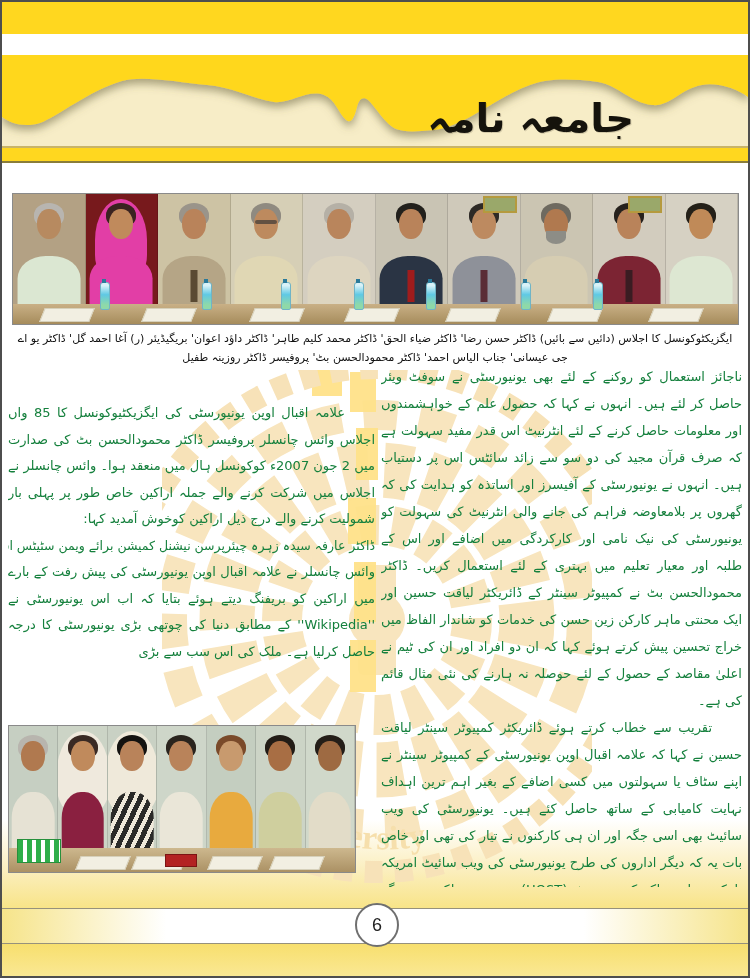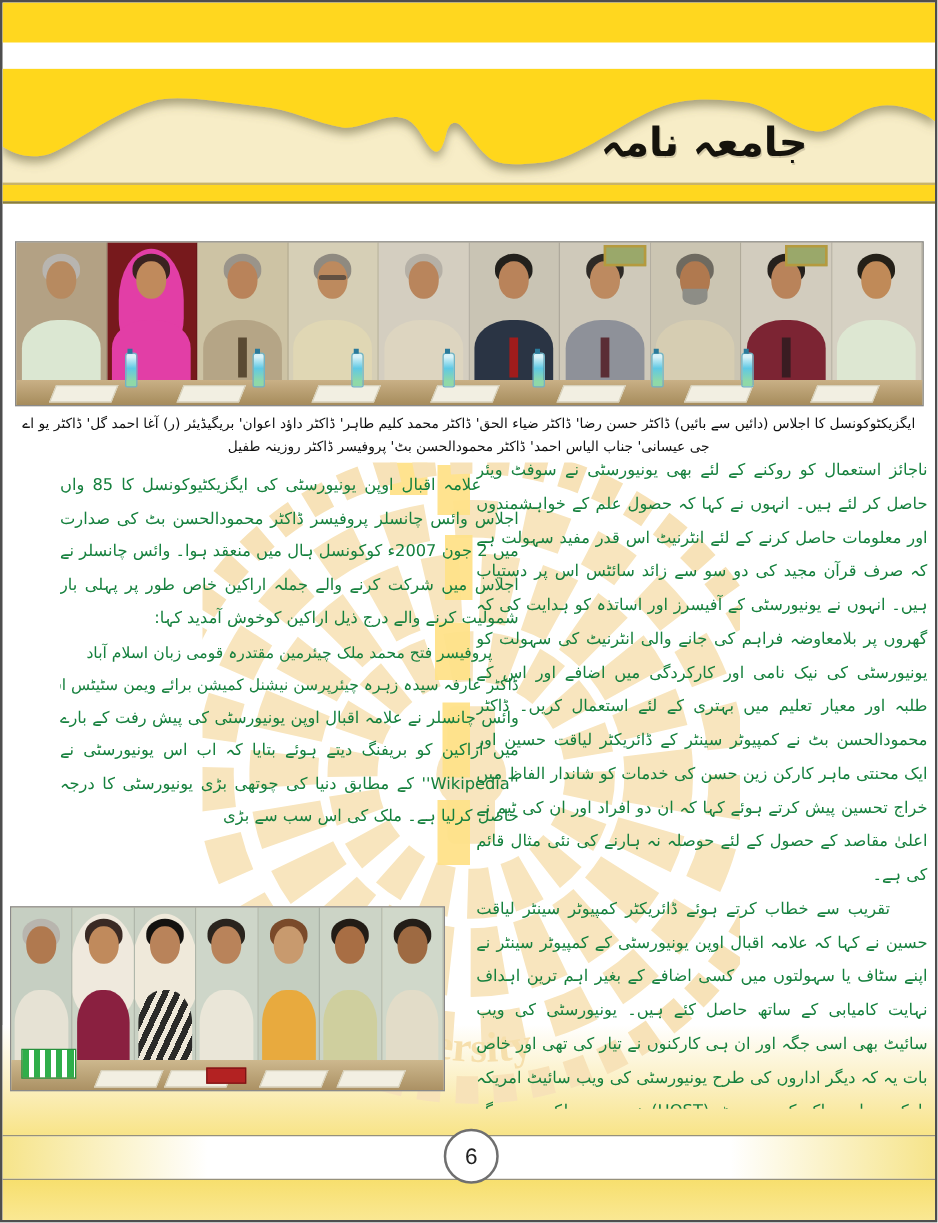--- a/index.html
+++ b/index.html
@@ -3,21 +3,21 @@
 <meta charset="utf-8">
 <style>
   html,body{margin:0;padding:0;background:#e8e8e8;}
   .page{position:relative;width:746px;height:974px;margin:0 auto;background:#fff;
         border:2px solid #4e4e4e;overflow:hidden;
         font-family:"DejaVu Sans",sans-serif;}
   
   .band-top{position:absolute;left:0;top:0;width:746px;height:32px;background:#FFD71F;}
   .wave-section{position:absolute;left:0;top:53px;width:746px;height:91px;background:#F7EDC7;}
   .wave-section svg{position:absolute;left:0;top:0;}
-  .masthead-title{position:absolute;right:102px;top:40px;font-size:32px;font-weight:bold;
+  .masthead-title{position:absolute;right:114px;top:40px;font-size:40px;font-weight:bold;
         color:#15130c;letter-spacing:1px;direction:rtl;text-shadow:1px 1px 0 #4a432c33;}
   .hdr-line1{position:absolute;left:0;top:144px;width:746px;height:2px;background:#C9B468;}
   .band-mid{position:absolute;left:0;top:146px;width:746px;height:13px;background:#FFD71F;}
   .hdr-line2{position:absolute;left:0;top:159px;width:746px;height:2px;background:#8A7D3A;}
   
   .watermark{position:absolute;left:160px;top:368px;width:430px;height:540px;z-index:1;}
   
   .photo{position:absolute;background:#cfc8b2;border:1px solid #8a8a8a;overflow:hidden;z-index:3;}
   .photo1{left:10px;top:191px;width:725px;height:130px;}
   .photo2{left:6px;top:723px;width:346px;height:146px;}
@@ -54,21 +54,21 @@
         background:repeating-linear-gradient(90deg,#2fae4a 0 5px,#ffffff 5px 9px);border:1px solid #27903c;}
   .rbook{position:absolute;left:45%;bottom:5px;width:30px;height:11px;background:#b32222;border:1px solid #7c1414;}
   
   .caption{position:absolute;left:8px;top:327px;width:730px;text-align:center;direction:rtl;
         font-size:11px;line-height:19px;color:#101010;z-index:4;}
   .headline{position:absolute;left:6px;top:366px;width:367px;height:30px;text-align:center;
         direction:rtl;font-size:17px;font-weight:bold;color:#00ECFF;z-index:4;line-height:30px;
         text-shadow:-2px 0 #fff,2px 0 #fff,0 -2px #fff,0 2px #fff,
                     -1px -1px #fff,1px 1px #fff,-1px 1px #fff,1px -1px #fff,0 0 7px rgba(0,220,255,.55);}
   .col{position:absolute;direction:rtl;color:#15803d;z-index:2;overflow:hidden;text-align:justify;}
-  .col-left{left:6px;top:374px;width:367px;height:322px;font-size:13px;line-height:26.5px;margin-left:40px;}
+  .col-left{left:6px;top:398px;width:367px;height:322px;font-size:13px;line-height:26.5px;}
   .col-right{left:379px;top:361px;width:361px;height:524px;font-size:13px;line-height:27px;}
   .col p{margin:0;}
   .indent{text-indent:30px;}
   .welcome-line{text-align:center;white-space:nowrap;overflow:hidden;font-size:12.5px;}
   
   .bottom-grad{position:absolute;left:0;top:818px;width:746px;height:88px;z-index:0;
         background:linear-gradient(180deg,#ffffff 0%,#FBEFC0 55%,#F8E488 100%);}
   .footer-white-band{position:absolute;left:0;top:906px;width:746px;height:36px;z-index:2;
         background:linear-gradient(90deg,#F6E48A 0%,#ffffff 22%,#ffffff 78%,#F6E48A 100%);
         border-top:1px solid #96917c;border-bottom:1px solid #96917c;box-sizing:border-box;}
@@ -213,21 +213,20 @@
   </div>
 
   <div class="caption">
     <div>ایگزیکٹوکونسل کا اجلاس (دائیں سے بائیں) ڈاکٹر حسن رضا' ڈاکٹر ضیاء الحق' ڈاکٹر محمد کلیم طاہر' ڈاکٹر داؤد اعوان' بریگیڈیئر (ر) آغا احمد گل' ڈاکٹر یو اے جی عیسانی' جناب الیاس احمد' ڈاکٹر محمودالحسن بٹ' پروفیسر ڈاکٹر روزینہ طفیل</div>
   </div>
 
 
   <div class="col col-left">
     <p class="indent">علامہ اقبال اوپن یونیورسٹی کی ایگزیکٹیوکونسل کا 85 واں اجلاس وائس چانسلر پروفیسر ڈاکٹر محمودالحسن بٹ کی صدارت میں 2 جون 2007ء کوکونسل ہال میں منعقد ہوا۔ وائس چانسلر نے اجلاس میں شرکت کرنے والے جملہ اراکین خاص طور پر پہلی بار شمولیت کرنے والے درج ذیل اراکین کوخوش آمدید کہا:</p>
     <div id="welcome-list">
-        <div class="welcome-line">پروفیسر فتح محمد ملک چیئرمین مقتدرہ قومی زبان اسلام آباد</div>
         <div class="welcome-line">ڈاکٹر عارفہ سیدہ زہرہ چیئرپرسن نیشنل کمیشن برائے ویمن سٹیٹس اسلام آباد</div>
       </div>
     <p>وائس چانسلر نے علامہ اقبال اوپن یونیورسٹی کی پیش رفت کے بارے میں اراکین کو بریفنگ دیتے ہوئے بتایا کہ اب اس یونیورسٹی نے ''Wikipedia'' کے مطابق دنیا کی چوتھی بڑی یونیورسٹی کا درجہ حاصل کرلیا ہے۔ ملک کی اس سب سے بڑی</p>
   </div>
 
   <div class="col col-right">
     <p>ناجائز استعمال کو روکنے کے لئے بھی یونیورسٹی نے سوفٹ ویئر حاصل کر لئے ہیں۔ انہوں نے کہا کہ حصول علم کے خواہشمندوں اور معلومات حاصل کرنے کے لئے انٹرنیٹ اس قدر مفید سہولت ہے کہ صرف قرآن مجید کی دو سو سے زائد سائٹس اس پر دستیاب ہیں۔ انہوں نے یونیورسٹی کے آفیسرز اور اساتذہ کو ہدایت کی کہ گھروں پر بلامعاوضہ فراہم کی جانے والی انٹرنیٹ کی سہولت کو یونیورسٹی کی نیک نامی اور کارکردگی میں اضافے اور اس کے طلبہ اور معیار تعلیم میں بہتری کے لئے استعمال کریں۔ ڈاکٹر محمودالحسن بٹ نے کمپیوٹر سینٹر کے ڈائریکٹر لیاقت حسین اور ایک محنتی ماہر کارکن زین حسن کی خدمات کو شاندار الفاظ میں خراج تحسین پیش کرتے ہوئے کہا کہ ان دو افراد اور ان کی ٹیم نے اعلیٰ مقاصد کے حصول کے لئے حوصلہ نہ ہارنے کی نئی مثال قائم کی ہے۔</p>
     <p class="indent">تقریب سے خطاب کرتے ہوئے ڈائریکٹر کمپیوٹر سینٹر لیاقت حسین نے کہا کہ علامہ اقبال اوپن یونیورسٹی کے کمپیوٹر سینٹر نے اپنے سٹاف یا سہولتوں میں کسی اضافے کے بغیر اہم ترین اہداف نہایت کامیابی کے ساتھ حاصل کئے ہیں۔ یونیورسٹی کی ویب سائیٹ بھی اسی جگہ اور ان ہی کارکنوں نے تیار کی تھی اور خاص بات یہ کہ دیگر اداروں کی طرح یونیورسٹی کی ویب سائیٹ امریکہ یا کسی اور ملک کی ہوسٹ (HOST) نہیں ہے بلکہ ہم دیگر اداروں کو ہوسٹ بننے کی سہولت فراہم کر رہے ہیں۔ انہوں نے کہا کہ علامہ اقبال اوپن یونیورسٹی کے کمپیوٹر سینٹر نے ملک میں پہلی بار اپنے لاکھوں طلبہ و طالبات کا ڈیٹا کمپیوٹرائز کیا اور پرن کی سروس حاصل کی تھی۔ انہوں نے کہا کہ اوپن یونیورسٹی کی گھروں پر مفت انٹرنیٹ فراہمی کی سہولت کی سپیڈ' عصر حاضر کے تمام سسٹمز سے بہتر اور تیز رفتار ہے۔ انہوں نے مزید کہا کہ ہمارے استعمال کنندگان کو بار بار لائن کٹ جانے جیسی مشکلات کا سامنا نہیں کرنا پڑے گا۔</p>
   </div>
 

